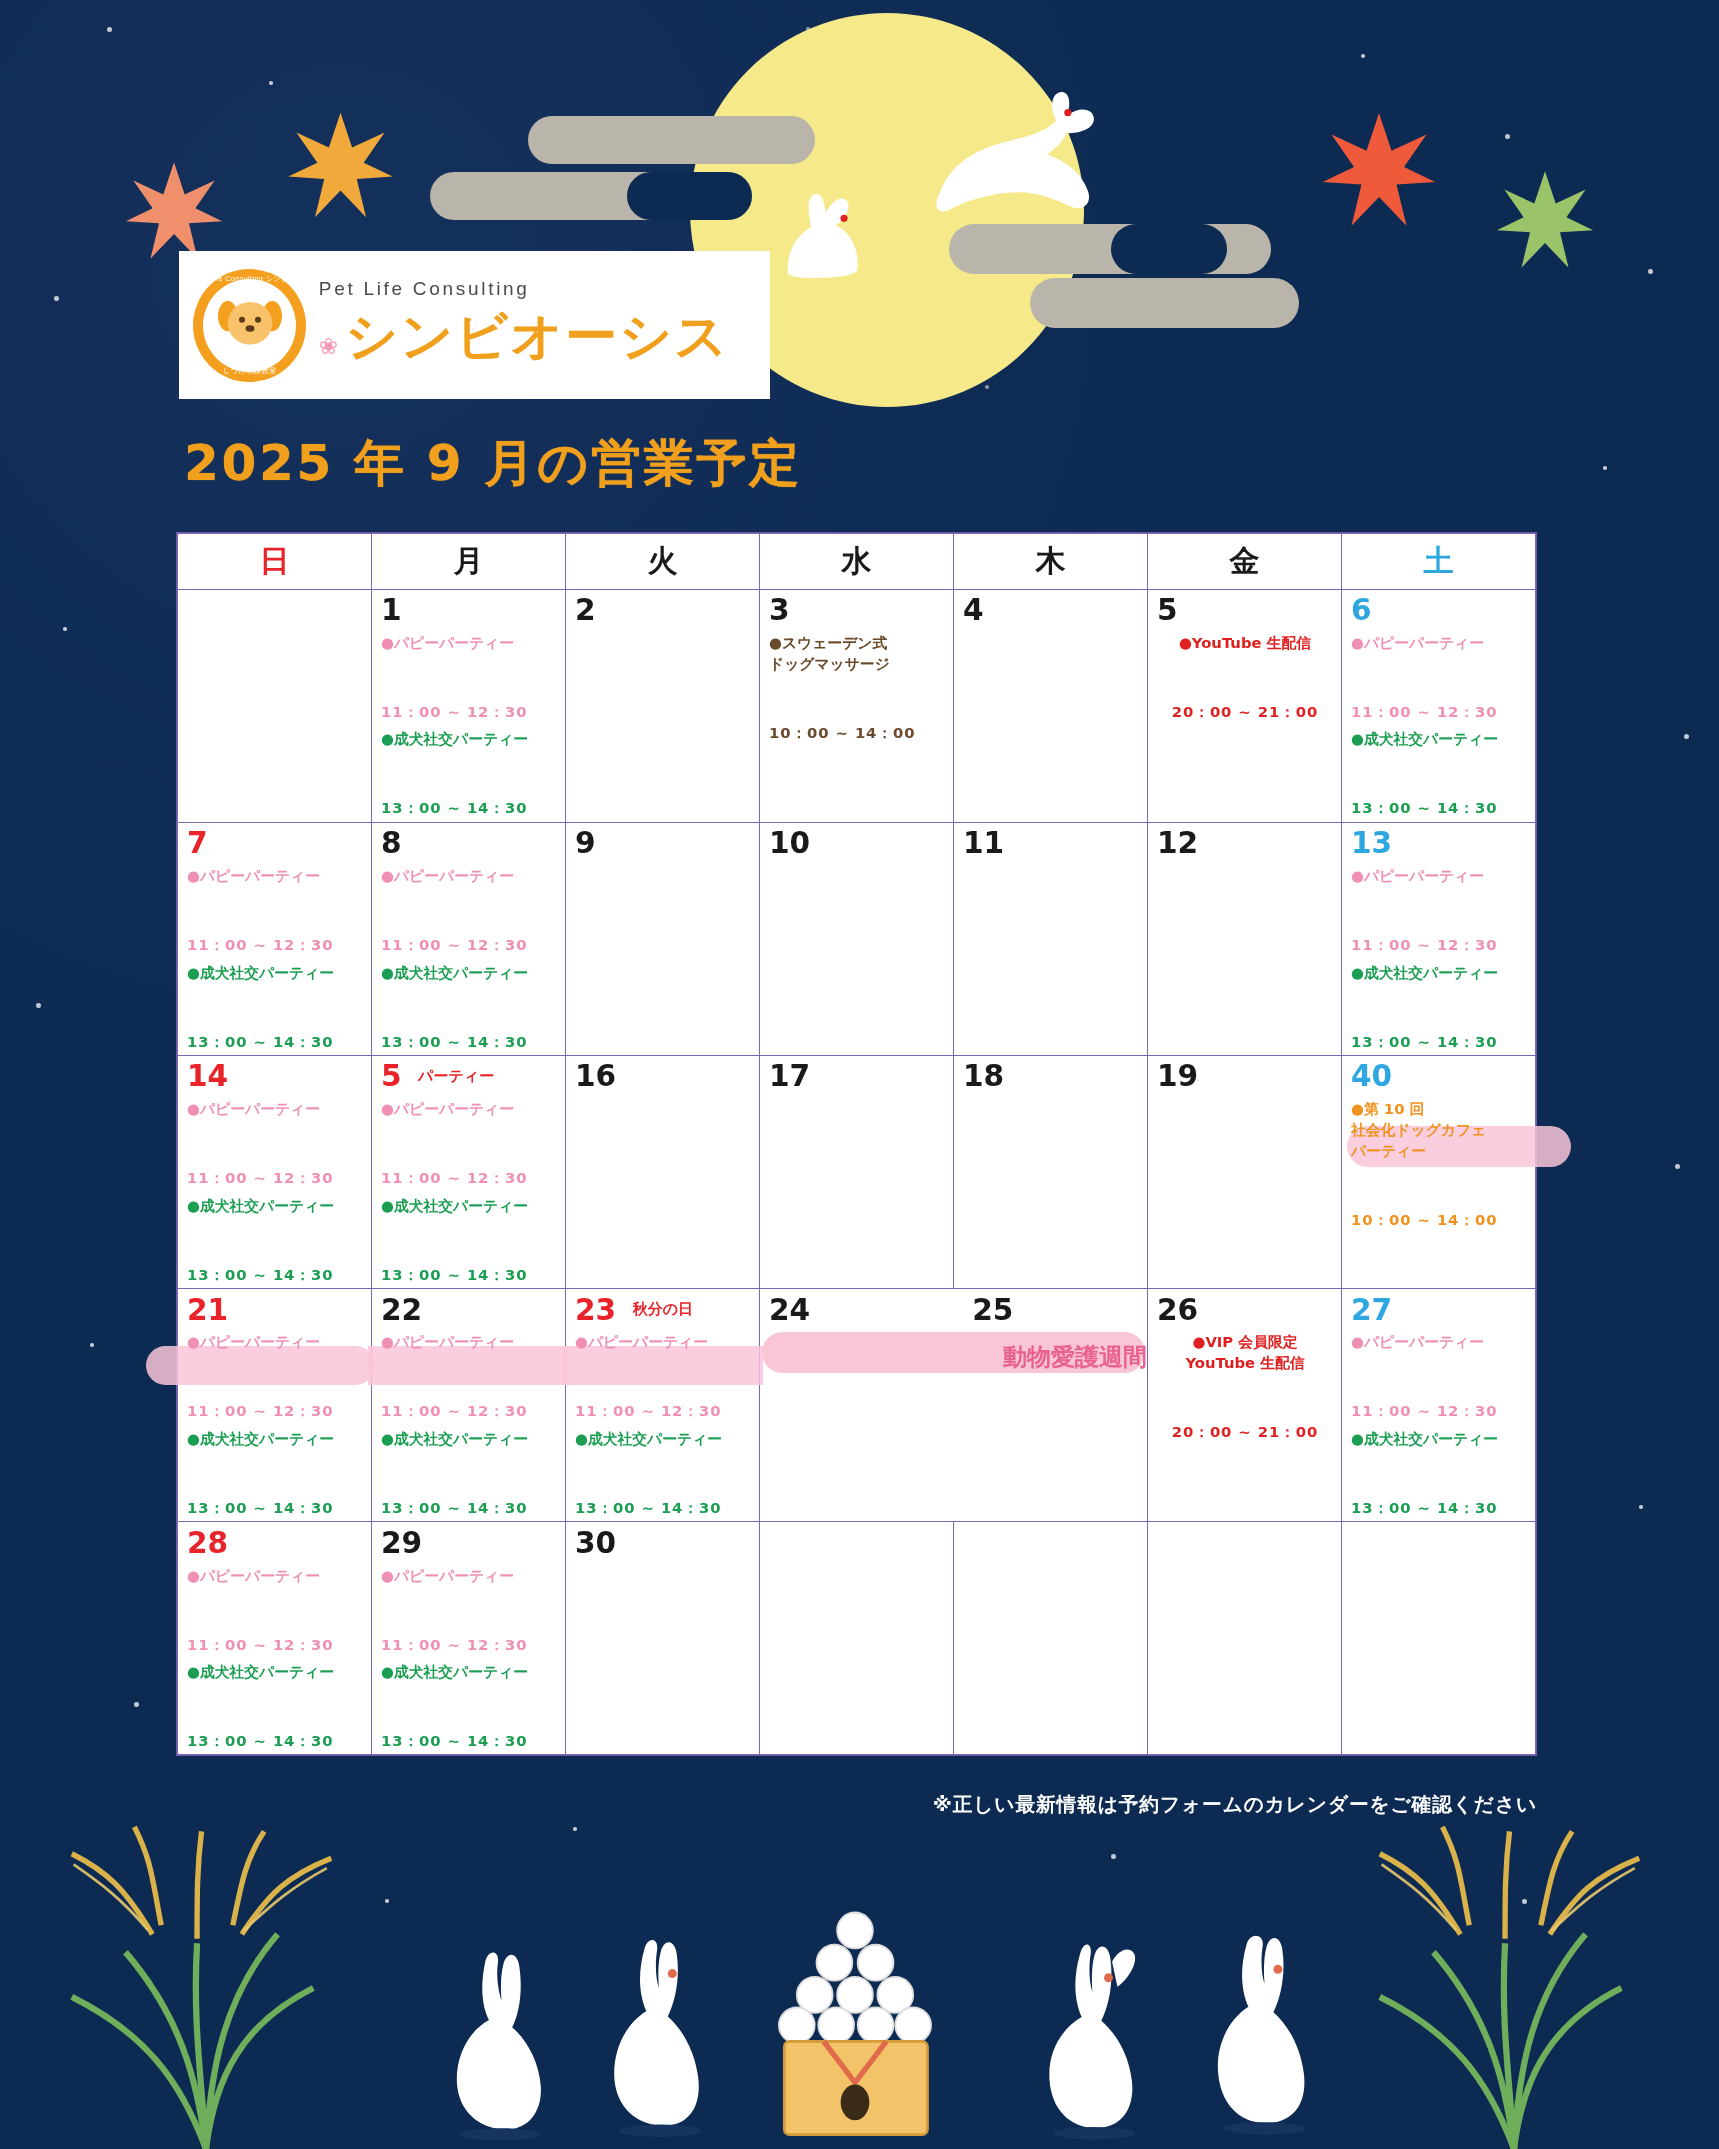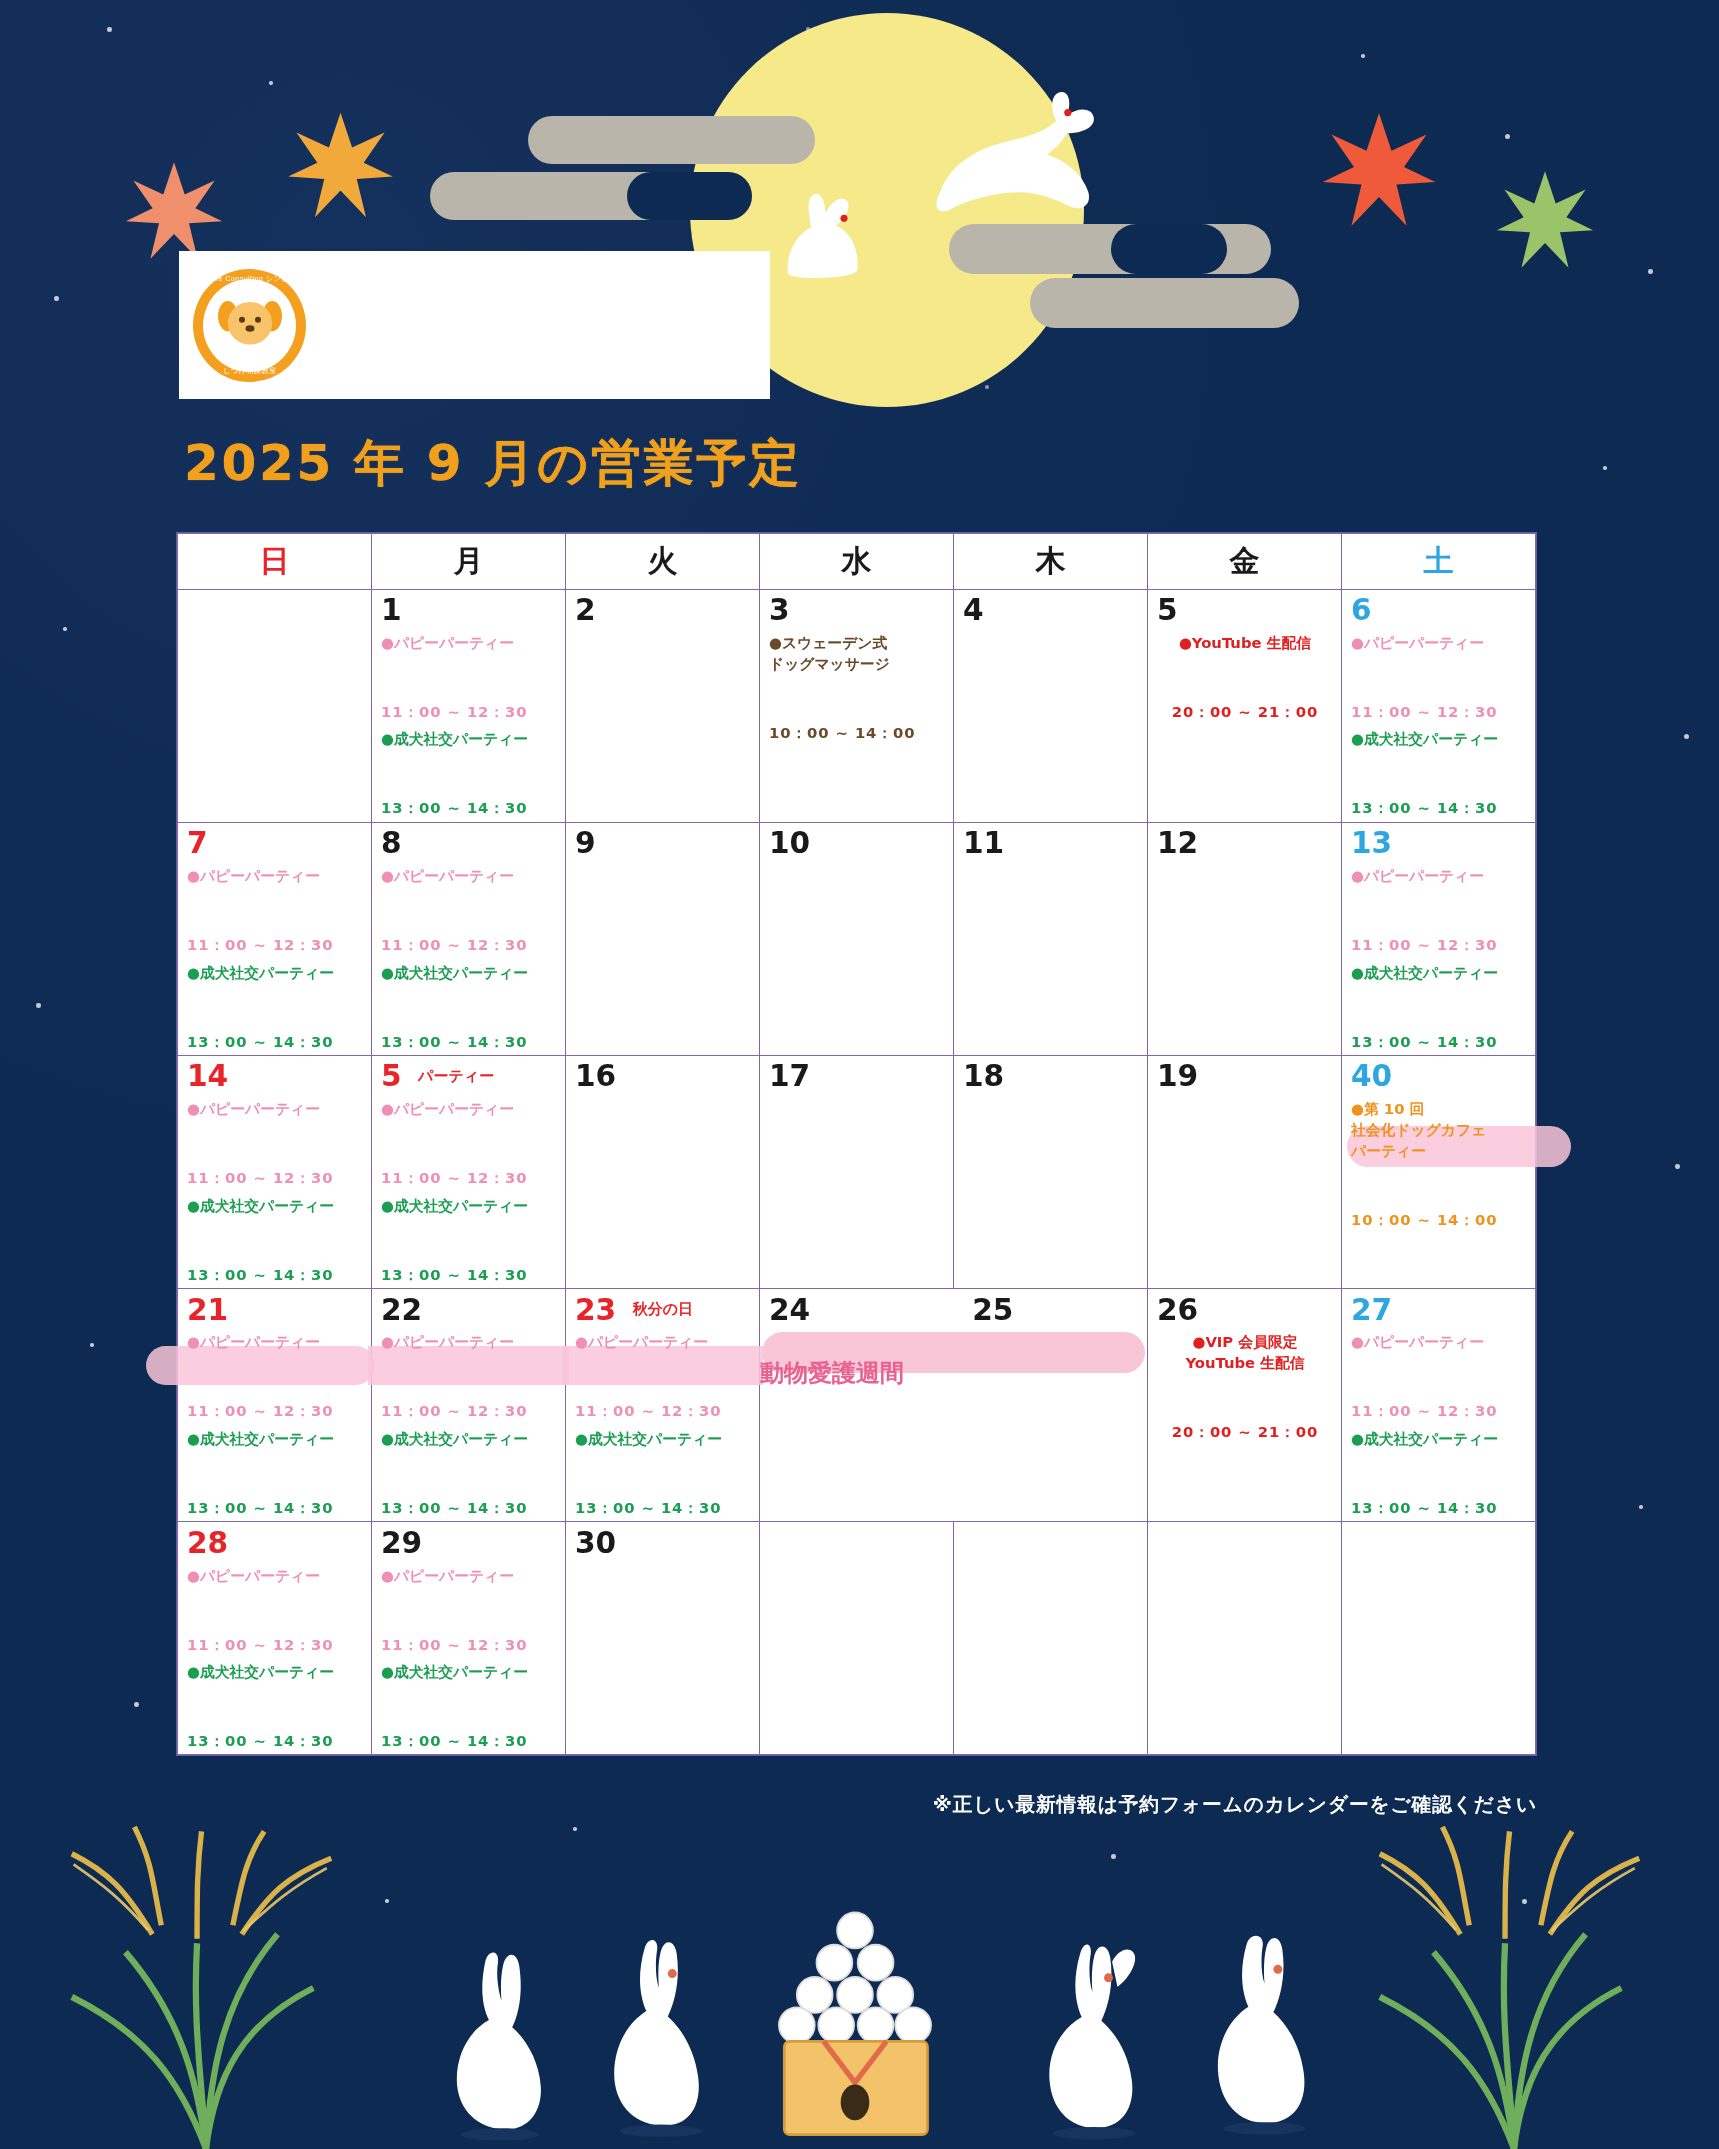--- a/index.html
+++ b/index.html
@@ -119,22 +119,22 @@
   .hl {
     position:absolute; border-radius:36px; background:#f9c6d8; opacity:.85;
     z-index:0;
   }
   .cellcontent { position:relative; z-index:1; }
 
   
   td.aiban { position:relative; }
   #aiban-text {
     position:absolute; left:0; right:0; top:52px;
-    text-align:left; font-size:24px; font-weight:bold; color:#e8618f;
-    font-family:"DejaVu Sans", sans-serif; z-index:2;margin-top:16px;
+    text-align:right; font-size:24px; font-weight:bold; color:#e8618f;
+    font-family:"DejaVu Sans", sans-serif; z-index:2;
   }
   #aiban-bar {
     position:absolute; left:1.8px; right:1.8px; top:43px; height:41px;
     background:#f9c6d8; border-radius:27px; z-index:1;
   }
 
   
   td.note-label {
     font-size:29px; font-weight:bold; text-align:left; padding:16px 0 0 16px;
     font-family:"DejaVu Sans", sans-serif; color:#111;
@@ -227,20 +227,26 @@
         <ellipse cx="14" cy="26" rx="11" ry="17" fill="#f4a01e"></ellipse>
         <ellipse cx="64" cy="26" rx="11" ry="17" fill="#f4a01e"></ellipse>
         <ellipse cx="39" cy="34" rx="25" ry="24" fill="#f8c36a"></ellipse>
         <circle cx="30" cy="30" r="3.4" fill="#5a3b15"></circle>
         <circle cx="48" cy="30" r="3.4" fill="#5a3b15"></circle>
         <ellipse cx="39" cy="40" rx="5" ry="3.6" fill="#5a3b15"></ellipse>
       </svg>
     </div>
     <div class="bottext">しつけ相談教室</div>
   </div>
+  <div id="logo-text">
+    <div id="logo-sub">Pet Life Consulting</div>
+    <div id="logo-main">
+      <span id="logo-paw">❀</span><span>シンビオーシス</span>
+    </div>
+  </div>
 </div>
 
 <div id="title">2025 年 9 月の営業予定</div>
 
 <div id="cal">
 <table>
   <thead>
     <tr>
       <th class="sun">日</th>
       <th class="wd">月</th>

